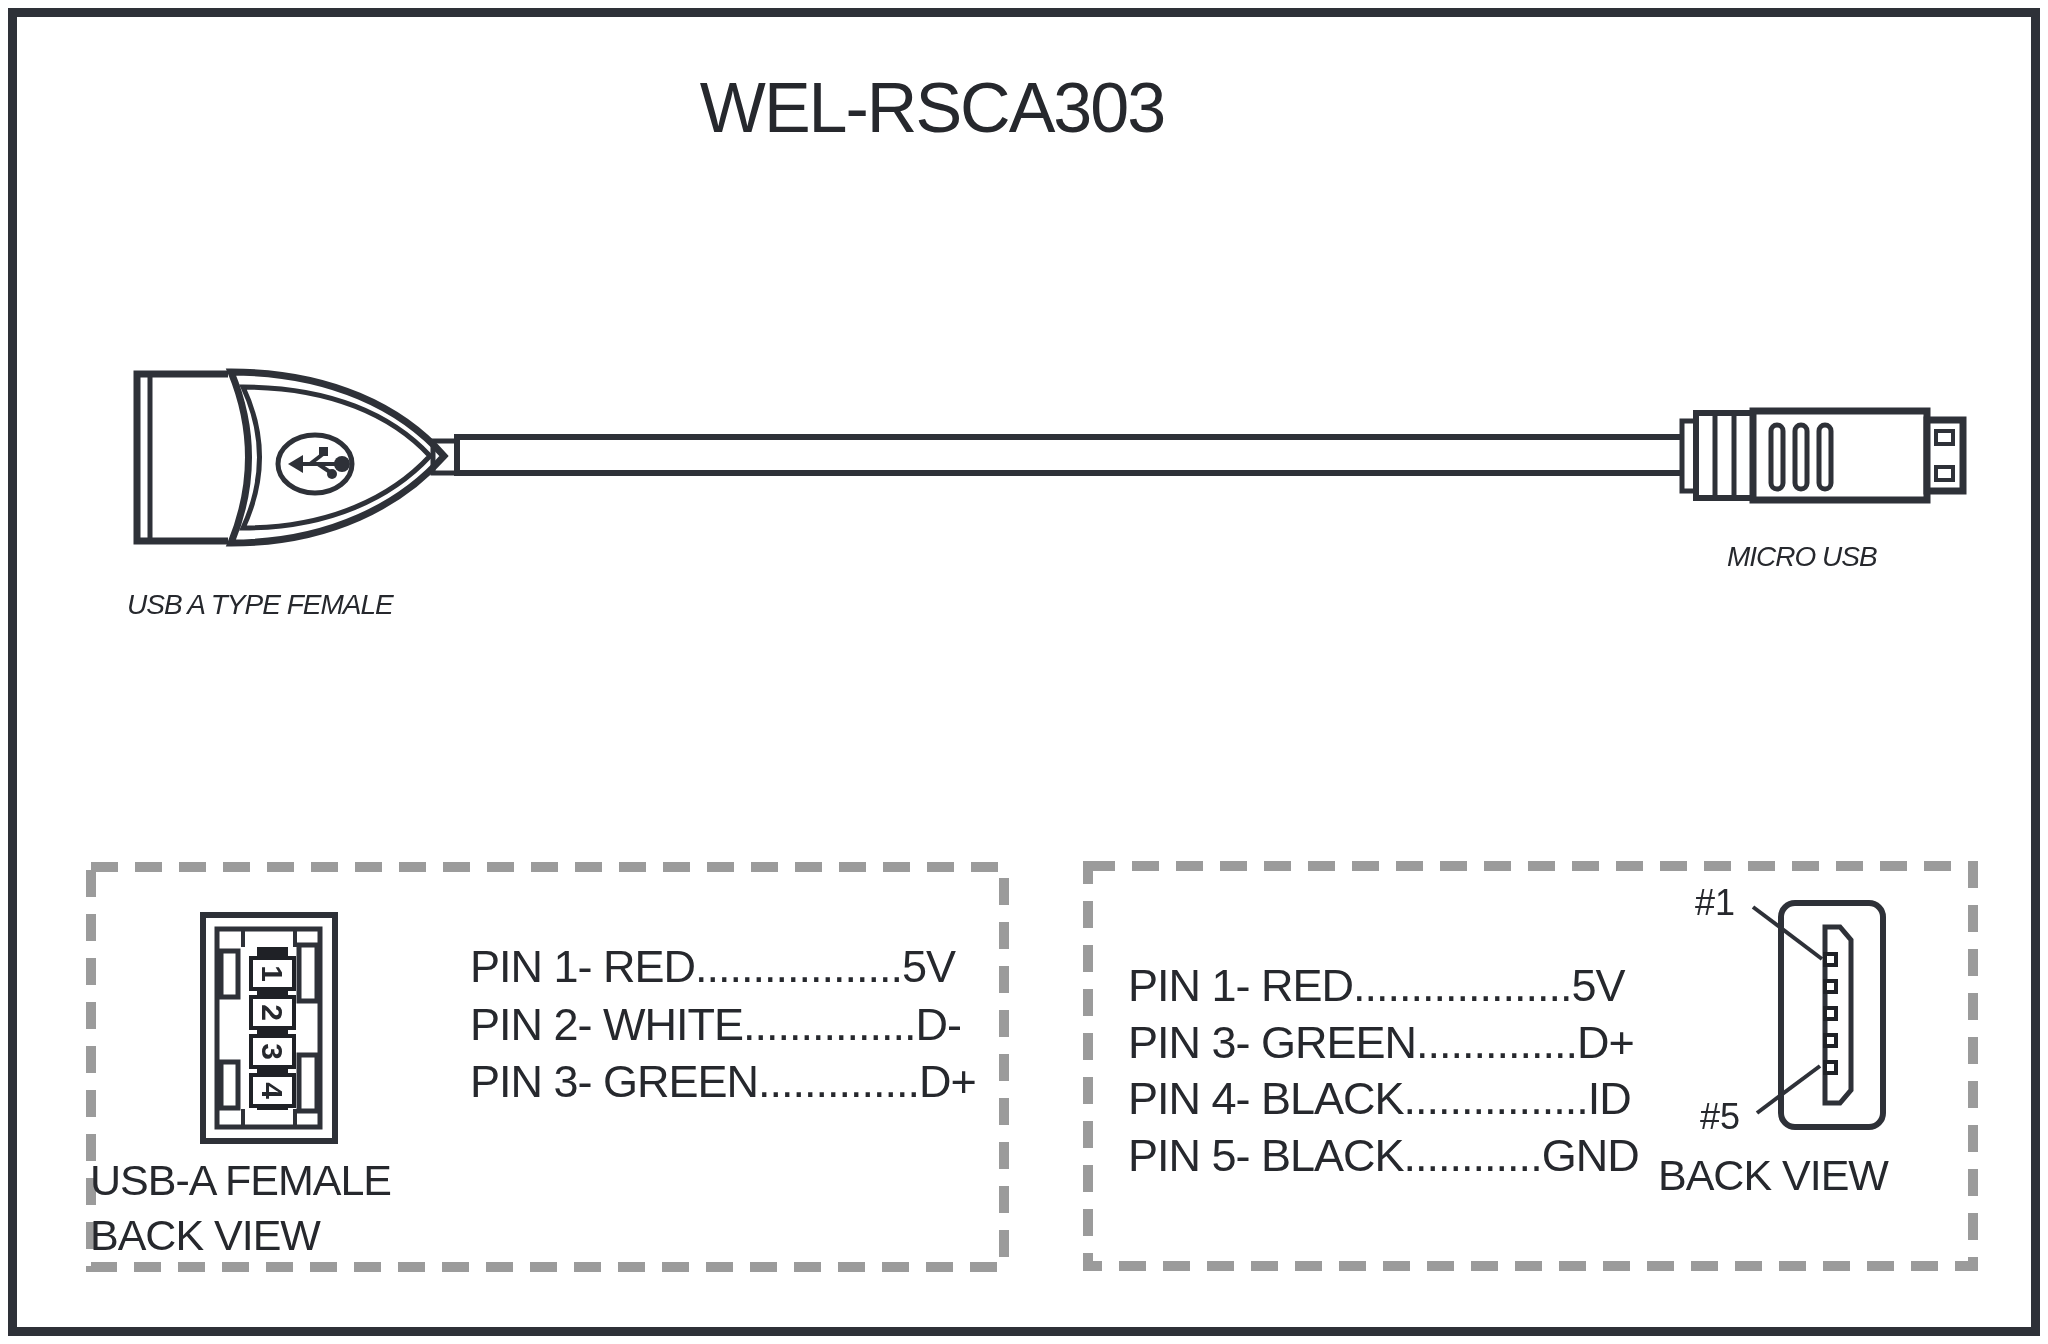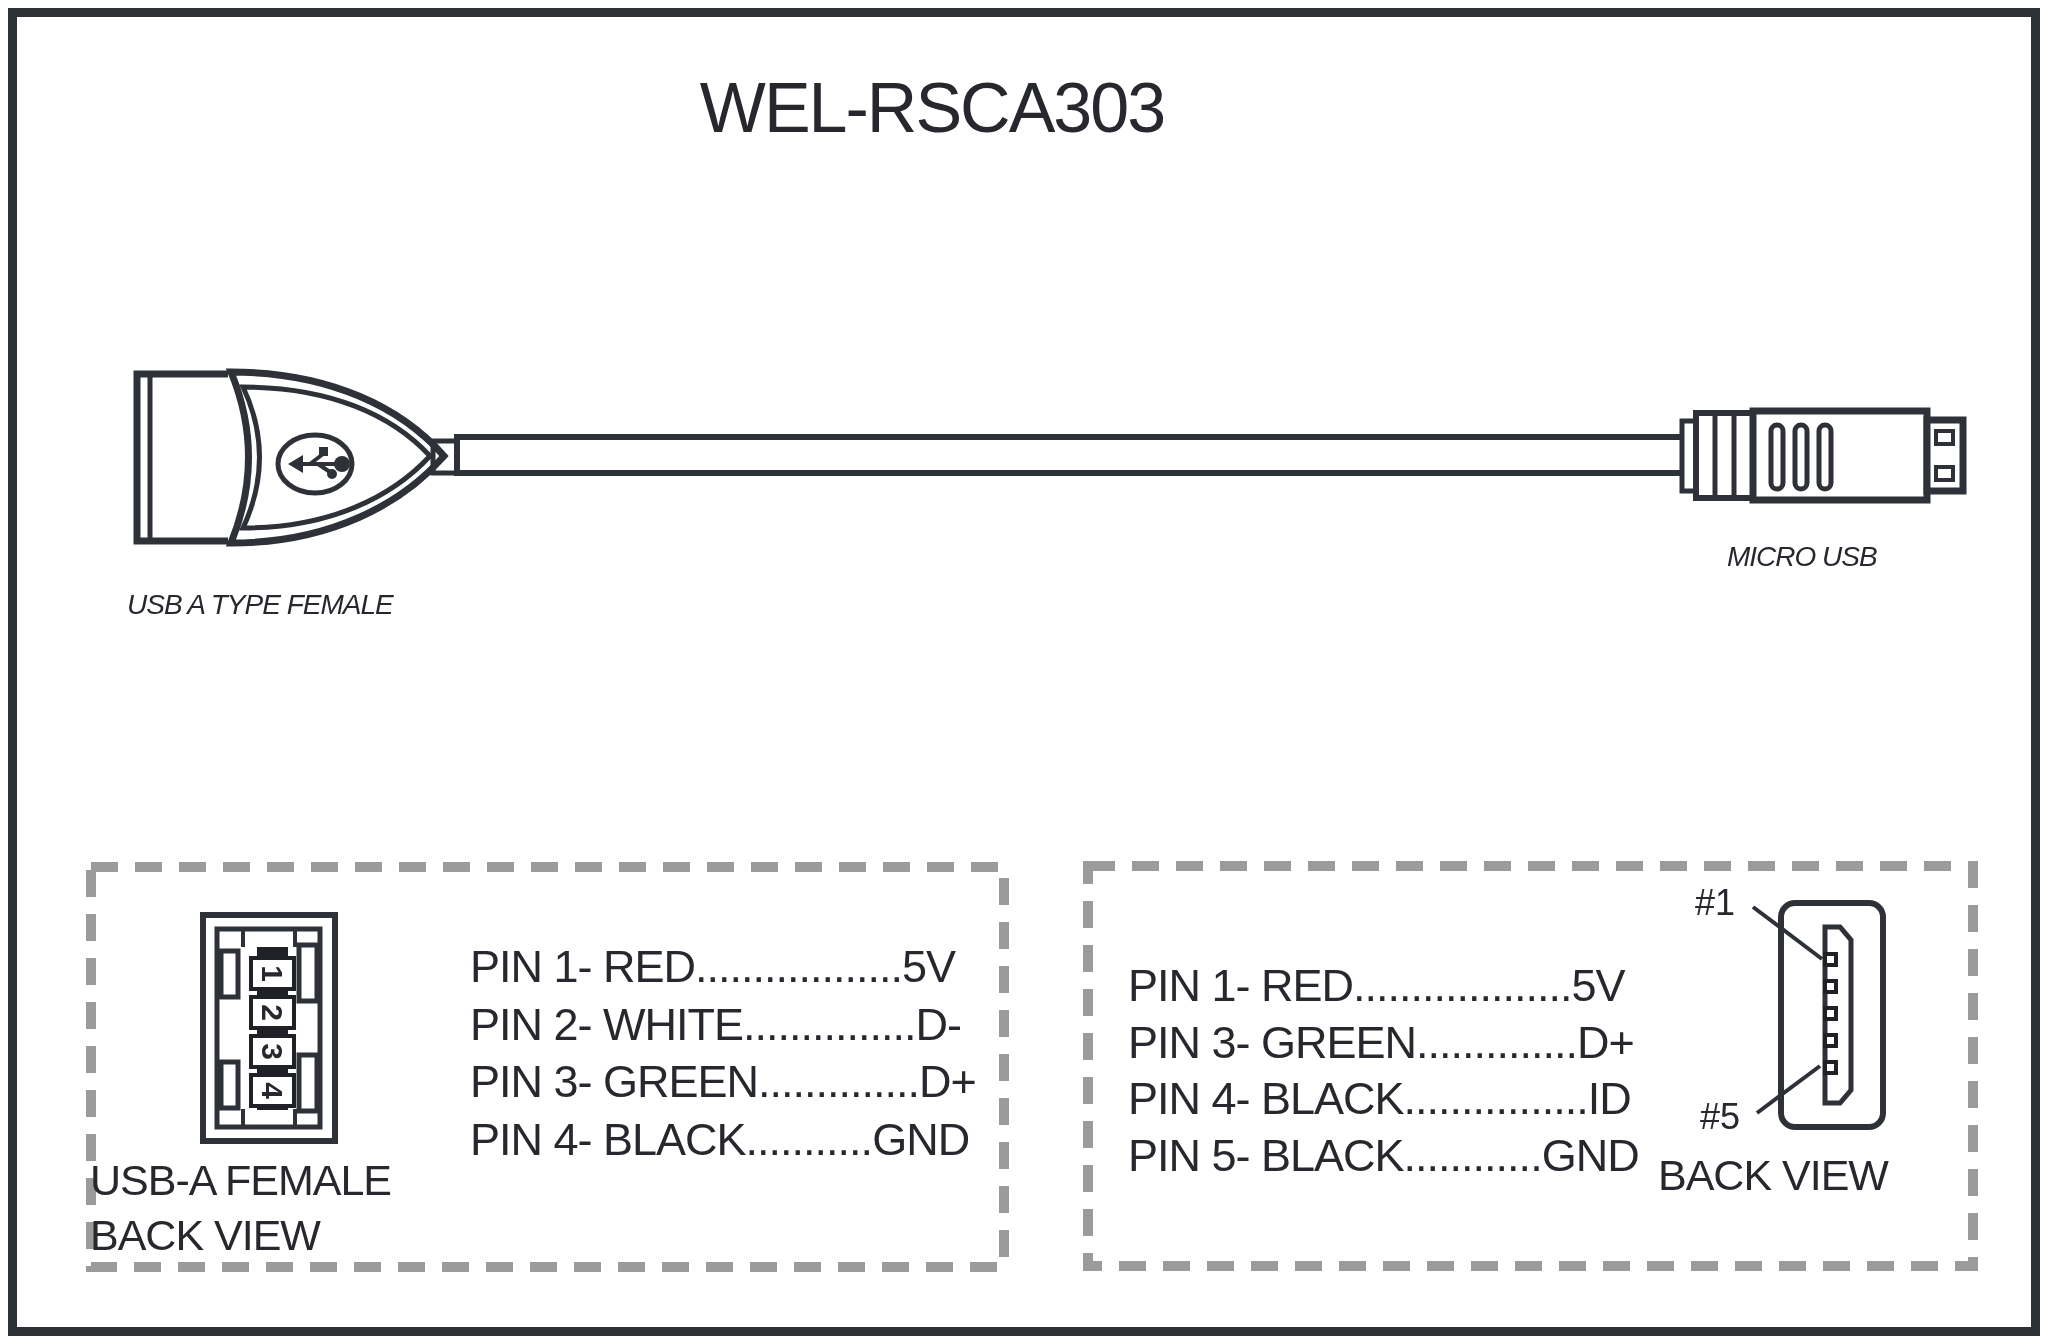--- a/index.html
+++ b/index.html
@@ -143,21 +143,20 @@
 </svg>
 
 <div class="label usba-label">USB A TYPE FEMALE</div>
 
 <div class="label micro-label">MICRO USB</div>
 
 <div class="pinlist leftlist">
   <div>PIN 1- RED..................5V</div>
   <div>PIN 2- WHITE...............D-</div>
   <div>PIN 3- GREEN..............D+</div>
-  <div>PIN 4- BLACK...........GND</div>
 </div>
 
 <div class="pinlist rightlist">
   <div>PIN 1- RED...................5V</div>
   <div>PIN 3- GREEN..............D+</div>
   <div>PIN 4- BLACK................ID</div>
   <div>PIN 5- BLACK............GND</div>
 </div>
 
 <div class="caption left-caption">

